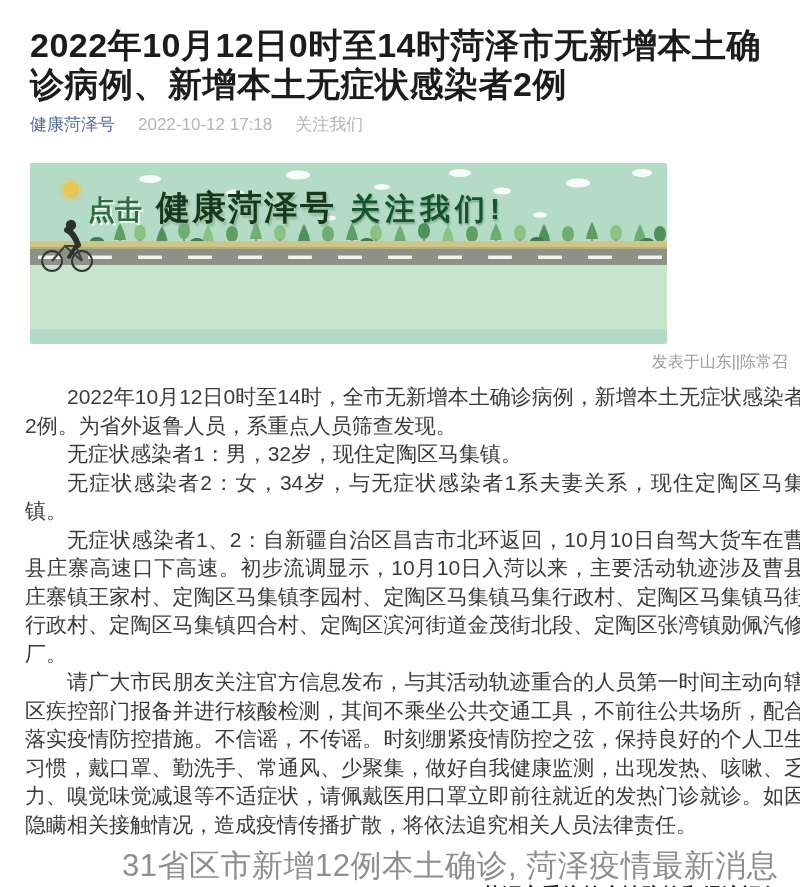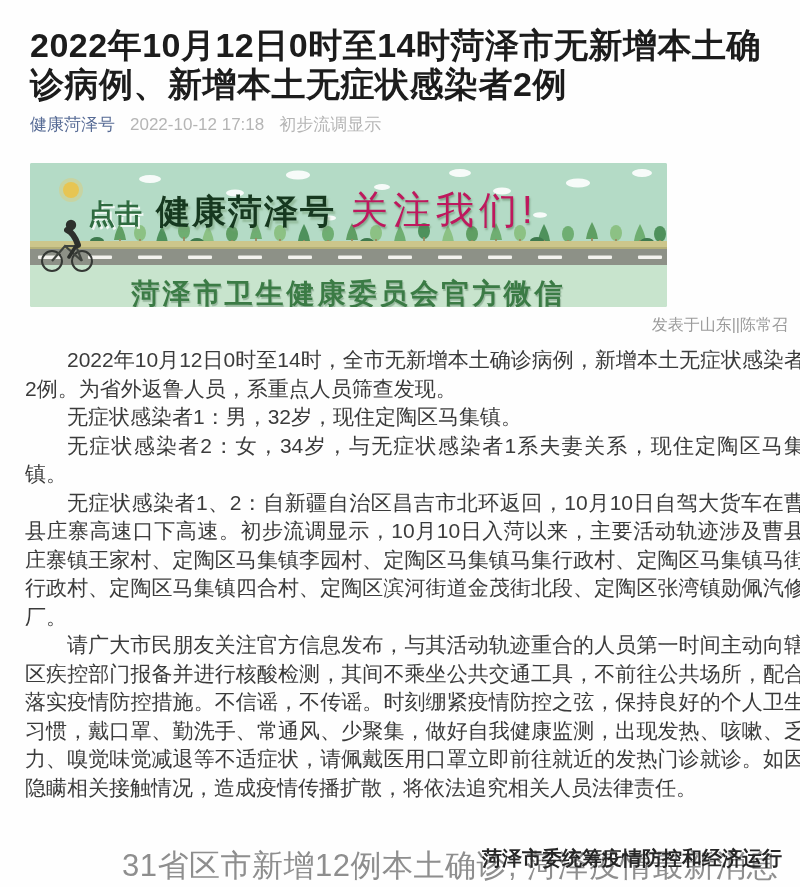--- a/index.html
+++ b/index.html
@@ -20,48 +20,48 @@
     letter-spacing:.5px;
   }
   .byline {
     margin:9px 30px 0 30px;
     display:flex;
     align-items:baseline;
     gap:15px;
     font-size:17px;
   }
   .byline .account { color:#576b95; font-weight:500; }
-  .byline .meta { color:#b5b5b5; }
+  .byline .meta { color:#b5b5b5;margin-left:8px; }
 
   
   .banner {
     position:relative;
     margin:27px 16px 0 30px;
-    width:637px; height:144px;
+    width:637px; height:181px;
     border-radius:2px;
     overflow:hidden;
     background:#b4dbc6;
   }
   .banner svg { position:absolute; left:0; top:0; }
   .banner-textrow {
     position:absolute; left:58px; top:22px;
     display:flex; align-items:baseline; gap:14px;
     white-space:nowrap;
   }
   .banner-click {
     font-size:27px; font-weight:700; color:#2f6b40;
     text-shadow:2px 2px 0 rgba(255,255,255,.8);
   }
   .banner-name {
     font-size:34px; font-weight:800; color:#16381f;
     text-shadow:2px 3px 2px rgba(120,160,120,.55);
     letter-spacing:2px;
   }
   .banner-follow {
-    font-size:38px; font-weight:400; color:#be185d;
+    font-size:30px; font-weight:700; color:#14532d;
     letter-spacing:5px;
     text-shadow:1px 2px 2px rgba(80,120,85,.55);
   }
   .banner-org {
     position:absolute; left:0; right:0; top:112px;
     text-align:center;
     font-size:28px; font-weight:800;
     color:#3b7b45; letter-spacing:3px;
     text-shadow:1px 2px 1px rgba(35,80,45,.3);
     white-space:nowrap;
@@ -105,21 +105,21 @@
   }
 </style>
 </head>
 <body>
 
 <h1 class="page-title">2022年10月12日0时至14时菏泽市无新增本土确诊病例、新增本土无症状感染者2例</h1>
 
 <div class="byline">
   <span class="account">健康菏泽号</span>
   <span class="meta">2022-10-12 17:18</span>
-  <span class="meta">初步流调显示</span>
+  <span class="meta">关注我们</span>
 </div>
 
 <div class="banner">
   <svg width="637" height="166" viewBox="0 0 637 166">
     <defs>
       <symbol id="treeA" overflow="visible">
         <path d="M6,0 C8.5,5 11,10 12,17 L0,17 C1,10 3.5,5 6,0 Z" fill="currentColor"></path>
         <rect x="5.1" y="16" width="1.8" height="4.5" fill="#9b8a60"></rect>
       </symbol>
       <symbol id="treeB" overflow="visible">
@@ -215,21 +215,20 @@
       <path d="M37,67 Q44,70 48,82" fill="none" stroke="#2c302c" stroke-width="6" stroke-linecap="round"></path>
       <path d="M46,83 l-7,11" fill="none" stroke="#2c302c" stroke-width="3.5" stroke-linecap="round"></path>
     </g>
   </svg>
 
   <div class="banner-textrow">
     <span class="banner-click">点击</span>
     <span class="banner-name">健康菏泽号</span>
     <span class="banner-follow">关注我们!</span>
   </div>
-  <div class="banner-org">菏泽市卫生健康委员会官方微信</div>
 </div>
 
 <div class="editor-credit">发表于山东||陈常召</div>
 
 <div class="article-body">
   <p>2022年10月12日0时至14时，全市无新增本土确诊病例，新增本土无症状感染者2例。为省外返鲁人员，系重点人员筛查发现。</p>
   <p>无症状感染者1：男，32岁，现住定陶区马集镇。</p>
   <p>无症状感染者2：女，34岁，与无症状感染者1系夫妻关系，现住定陶区马集镇。</p>
   <p>无症状感染者1、2：自新疆自治区昌吉市北环返回，10月10日自驾大货车在曹县庄寨高速口下高速。初步流调显示，10月10日入菏以来，主要活动轨迹涉及曹县庄寨镇王家村、定陶区马集镇李园村、定陶区马集镇马集行政村、定陶区马集镇马街行政村、定陶区马集镇四合村、定陶区滨河街道金茂街北段、定陶区张湾镇勋佩汽修厂。</p>
   <p>请广大市民朋友关注官方信息发布，与其活动轨迹重合的人员第一时间主动向辖区疾控部门报备并进行核酸检测，其间不乘坐公共交通工具，不前往公共场所，配合落实疫情防控措施。不信谣，不传谣。时刻绷紧疫情防控之弦，保持良好的个人卫生习惯，戴口罩、勤洗手、常通风、少聚集，做好自我健康监测，出现发热、咳嗽、乏力、嗅觉味觉减退等不适症状，请佩戴医用口罩立即前往就近的发热门诊就诊。如因隐瞒相关接触情况，造成疫情传播扩散，将依法追究相关人员法律责任。</p>

